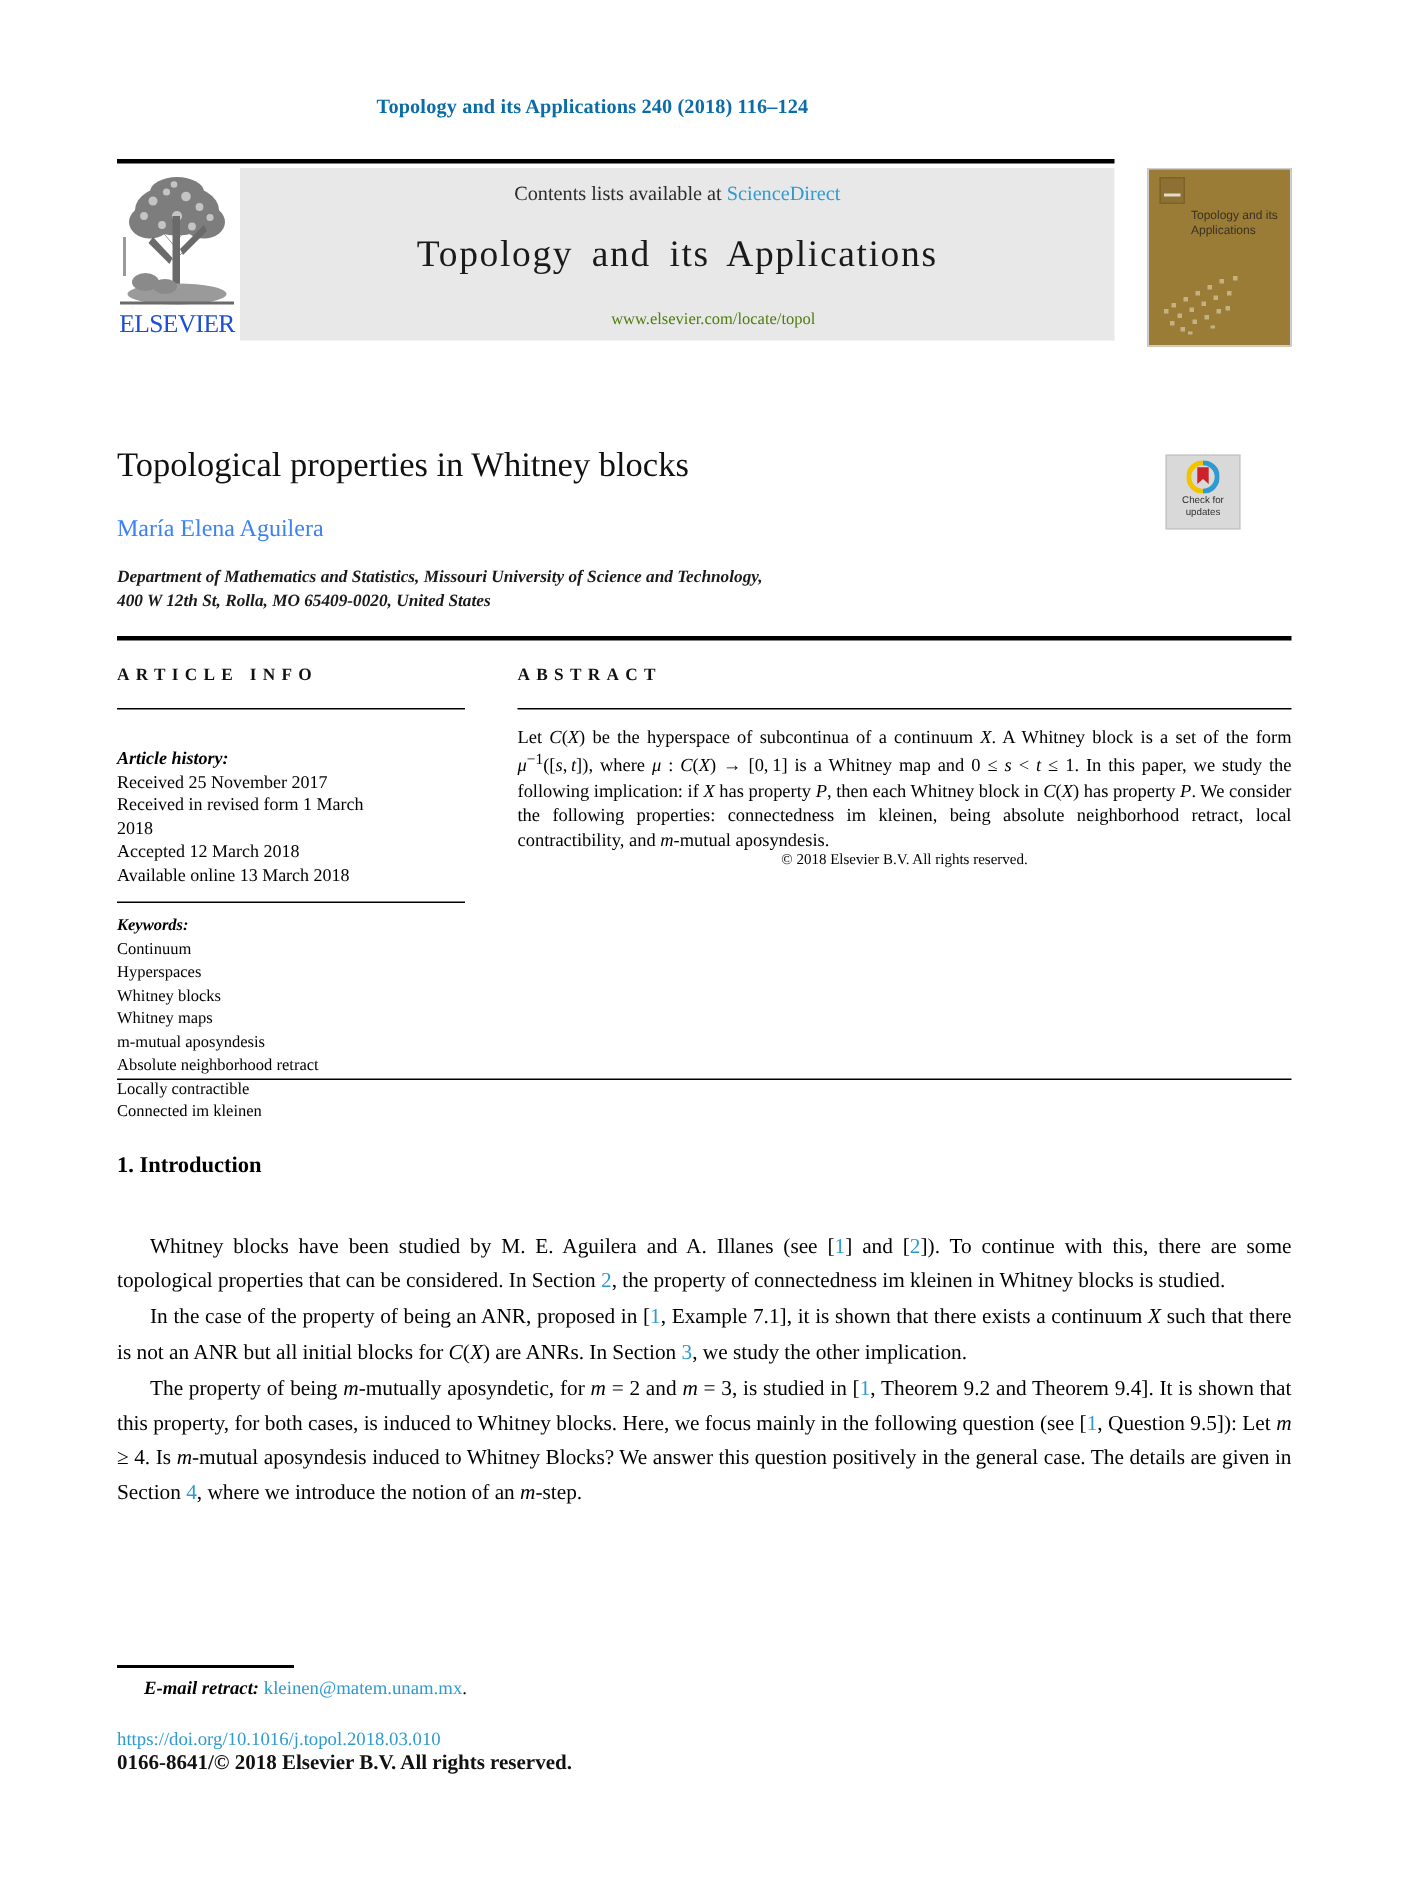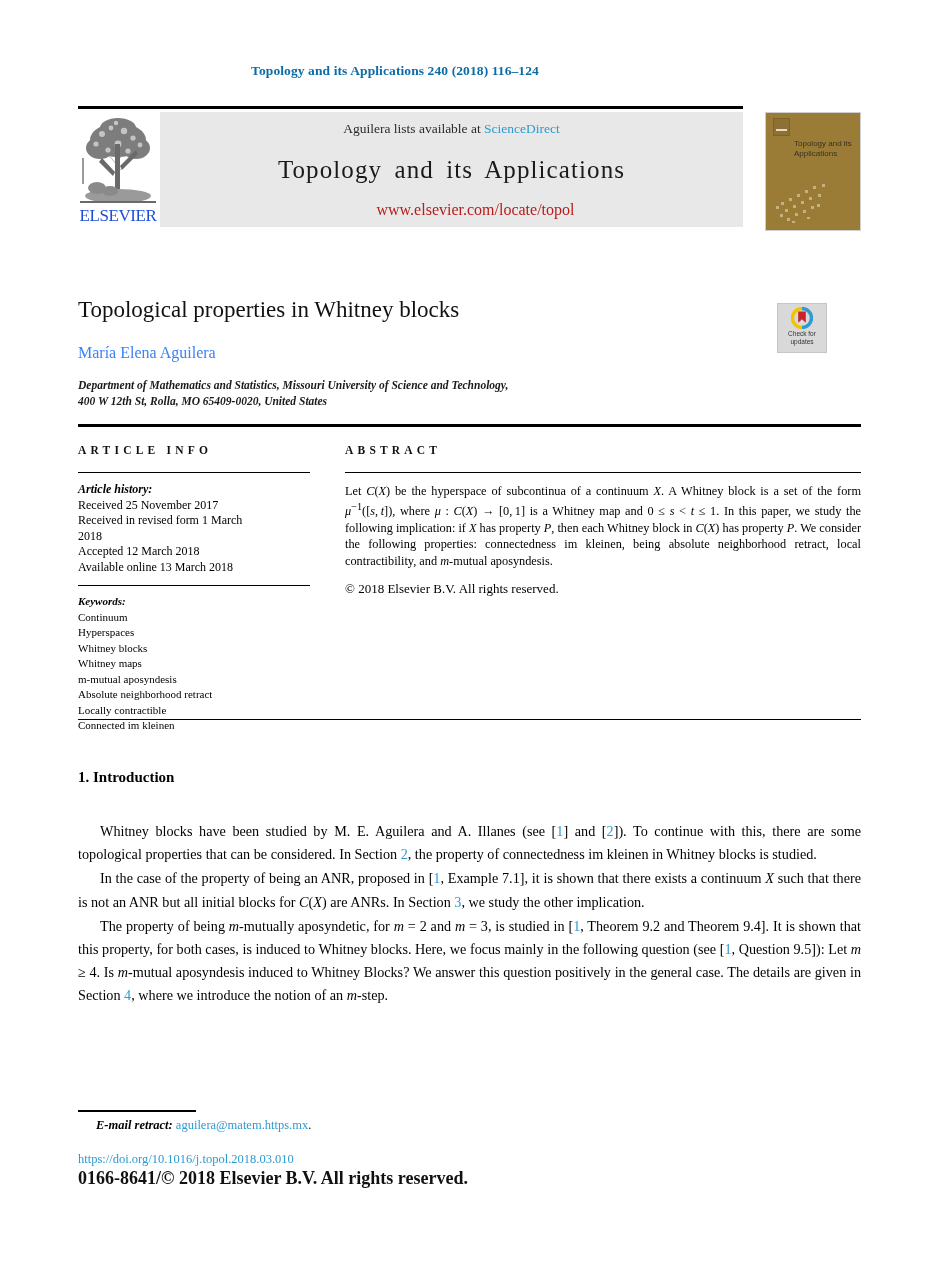--- a/index.html
+++ b/index.html
@@ -98,22 +98,22 @@
     font-size: 25px;
     color: #1a1a1a;
     letter-spacing: 1.1px;
     word-spacing: 5px;
   }
   .journal-url {
     position: absolute;
     left: 0; right: 0;
     bottom: 8px;
     font-family: "Liberation Serif", serif;
-    font-size: 16px;
-    color: #b91c1c;
+    font-size: 11px;
+    color: #4d7c0f;
     padding-left: 48px;
   }
   
   .cover-thumb {
     position: absolute;
     left: 765px;
     top: 112px;
     width: 94px;
     height: 117px;
     background: #9a7c37;
@@ -243,21 +243,21 @@
     letter-spacing: 4.2px;
     color: #111;
   }
   .col-rule {
     margin-top: 16px;
     width: 100%;
     height: 1px;
     background: #000;
   }
   .info-history {
-    margin-top: 9px;
+    margin-top: 25px;
     font-size: 12px;
     line-height: 15.5px;
   }
   .info-history .lead {
     font-style: italic;
     font-weight: bold;
   }
   .info-rule2 {
     margin-top: 10px;
     width: 100%;
@@ -273,23 +273,23 @@
     font-style: italic;
     font-weight: bold;
   }
   .abs-body {
     margin-top: 10px;
     font-size: 12.3px;
     line-height: 16.4px;
     text-align: justify;
   }
   .abs-copy {
-    margin-top: 12px;
-    font-size: 13px;
-    text-align: left;
+    margin-top: 0;
+    font-size: 10px;
+    text-align: center;
   }
   .mi { font-style: italic; }
 
   
   .section-head {
     position: absolute;
     left: 78px;
     top: 769px;
     font-size: 15px;
     font-weight: bold;
@@ -328,21 +328,21 @@
     position: absolute;
     left: 78px;
     top: 1152px;
     font-size: 12.5px;
     color: #2e9ad0;
   }
   .foot-issn {
     position: absolute;
     left: 78px;
     top: 1168px;
-    font-size: 18px;
+    font-size: 14px;
     font-weight: bold;
     color: #111;
   }
 </style>
 </head>
 <body>
 
 <div class="page">
 
   <div class="running-head">Topology and its Applications 240 (2018) 116–124</div>
@@ -387,21 +387,21 @@
           </g>
           <rect x="0" y="87" width="76" height="2" fill="#6a6a6a"></rect>
           <rect x="2" y="44" width="2" height="26" fill="#9a9a9a"></rect>
         </svg>
       </div>
       <div class="elsevier-word">ELSEVIER</div>
     </div>
 
     <div class="masthead-band">
       <div class="contents-line">
-        <span>Aguilera lists available at </span><a href="#">ScienceDirect</a>
+        <span>Contents lists available at </span><a href="#">ScienceDirect</a>
       </div>
       <div class="journal-title">Topology and its Applications</div>
       <div class="journal-url">www.elsevier.com/locate/topol</div>
     </div>
   </div>
 
   <div class="cover-thumb">
     <div class="cover-elsevier-mark"></div>
     <div class="cover-title">Topology and its Applications</div>
     <div class="cover-fractal">
@@ -495,18 +495,18 @@
 
   <div class="body-text">
     <p>Whitney blocks have been studied by M. E. Aguilera and A. Illanes (see [<a href="#" class="ref">1</a>] and [<a href="#" class="ref">2</a>]). To continue with this, there are some topological properties that can be considered. In Section <a href="#" class="ref">2</a>, the property of connectedness im kleinen in Whitney blocks is studied.</p>
     <p>In the case of the property of being an ANR, proposed in [<a href="#" class="ref">1</a>, Example 7.1], it is shown that there exists a continuum <span class="mi">X</span> such that there is not an ANR but all initial blocks for <span class="mi">C</span>(<span class="mi">X</span>) are ANRs. In Section <a href="#" class="ref">3</a>, we study the other implication.</p>
     <p>The property of being <span class="mi">m</span>-mutually aposyndetic, for <span class="mi">m</span> = 2 and <span class="mi">m</span> = 3, is studied in [<a href="#" class="ref">1</a>, Theorem 9.2 and Theorem 9.4]. It is shown that this property, for both cases, is induced to Whitney blocks. Here, we focus mainly in the following question (see [<a href="#" class="ref">1</a>, Question 9.5]): Let <span class="mi">m</span> ≥ 4. Is <span class="mi">m</span>-mutual aposyndesis induced to Whitney Blocks? We answer this question positively in the general case. The details are given in Section <a href="#" class="ref">4</a>, where we introduce the notion of an <span class="mi">m</span>-step.</p>
   </div>
 
   <div class="foot-rule"></div>
   <div class="foot-email">
     <span class="lead">E-mail retract:</span>
-    <a href="#">aguilera@matem.https.mx</a><span>.</span>
+    <a href="#">kleinen@matem.unam.mx</a><span>.</span>
   </div>
   <div class="foot-doi">https://doi.org/10.1016/j.topol.2018.03.010</div>
   <div class="foot-issn">0166-8641/© 2018 Elsevier B.V. All rights reserved.</div>
 
 </div>
 
 </body></html>

